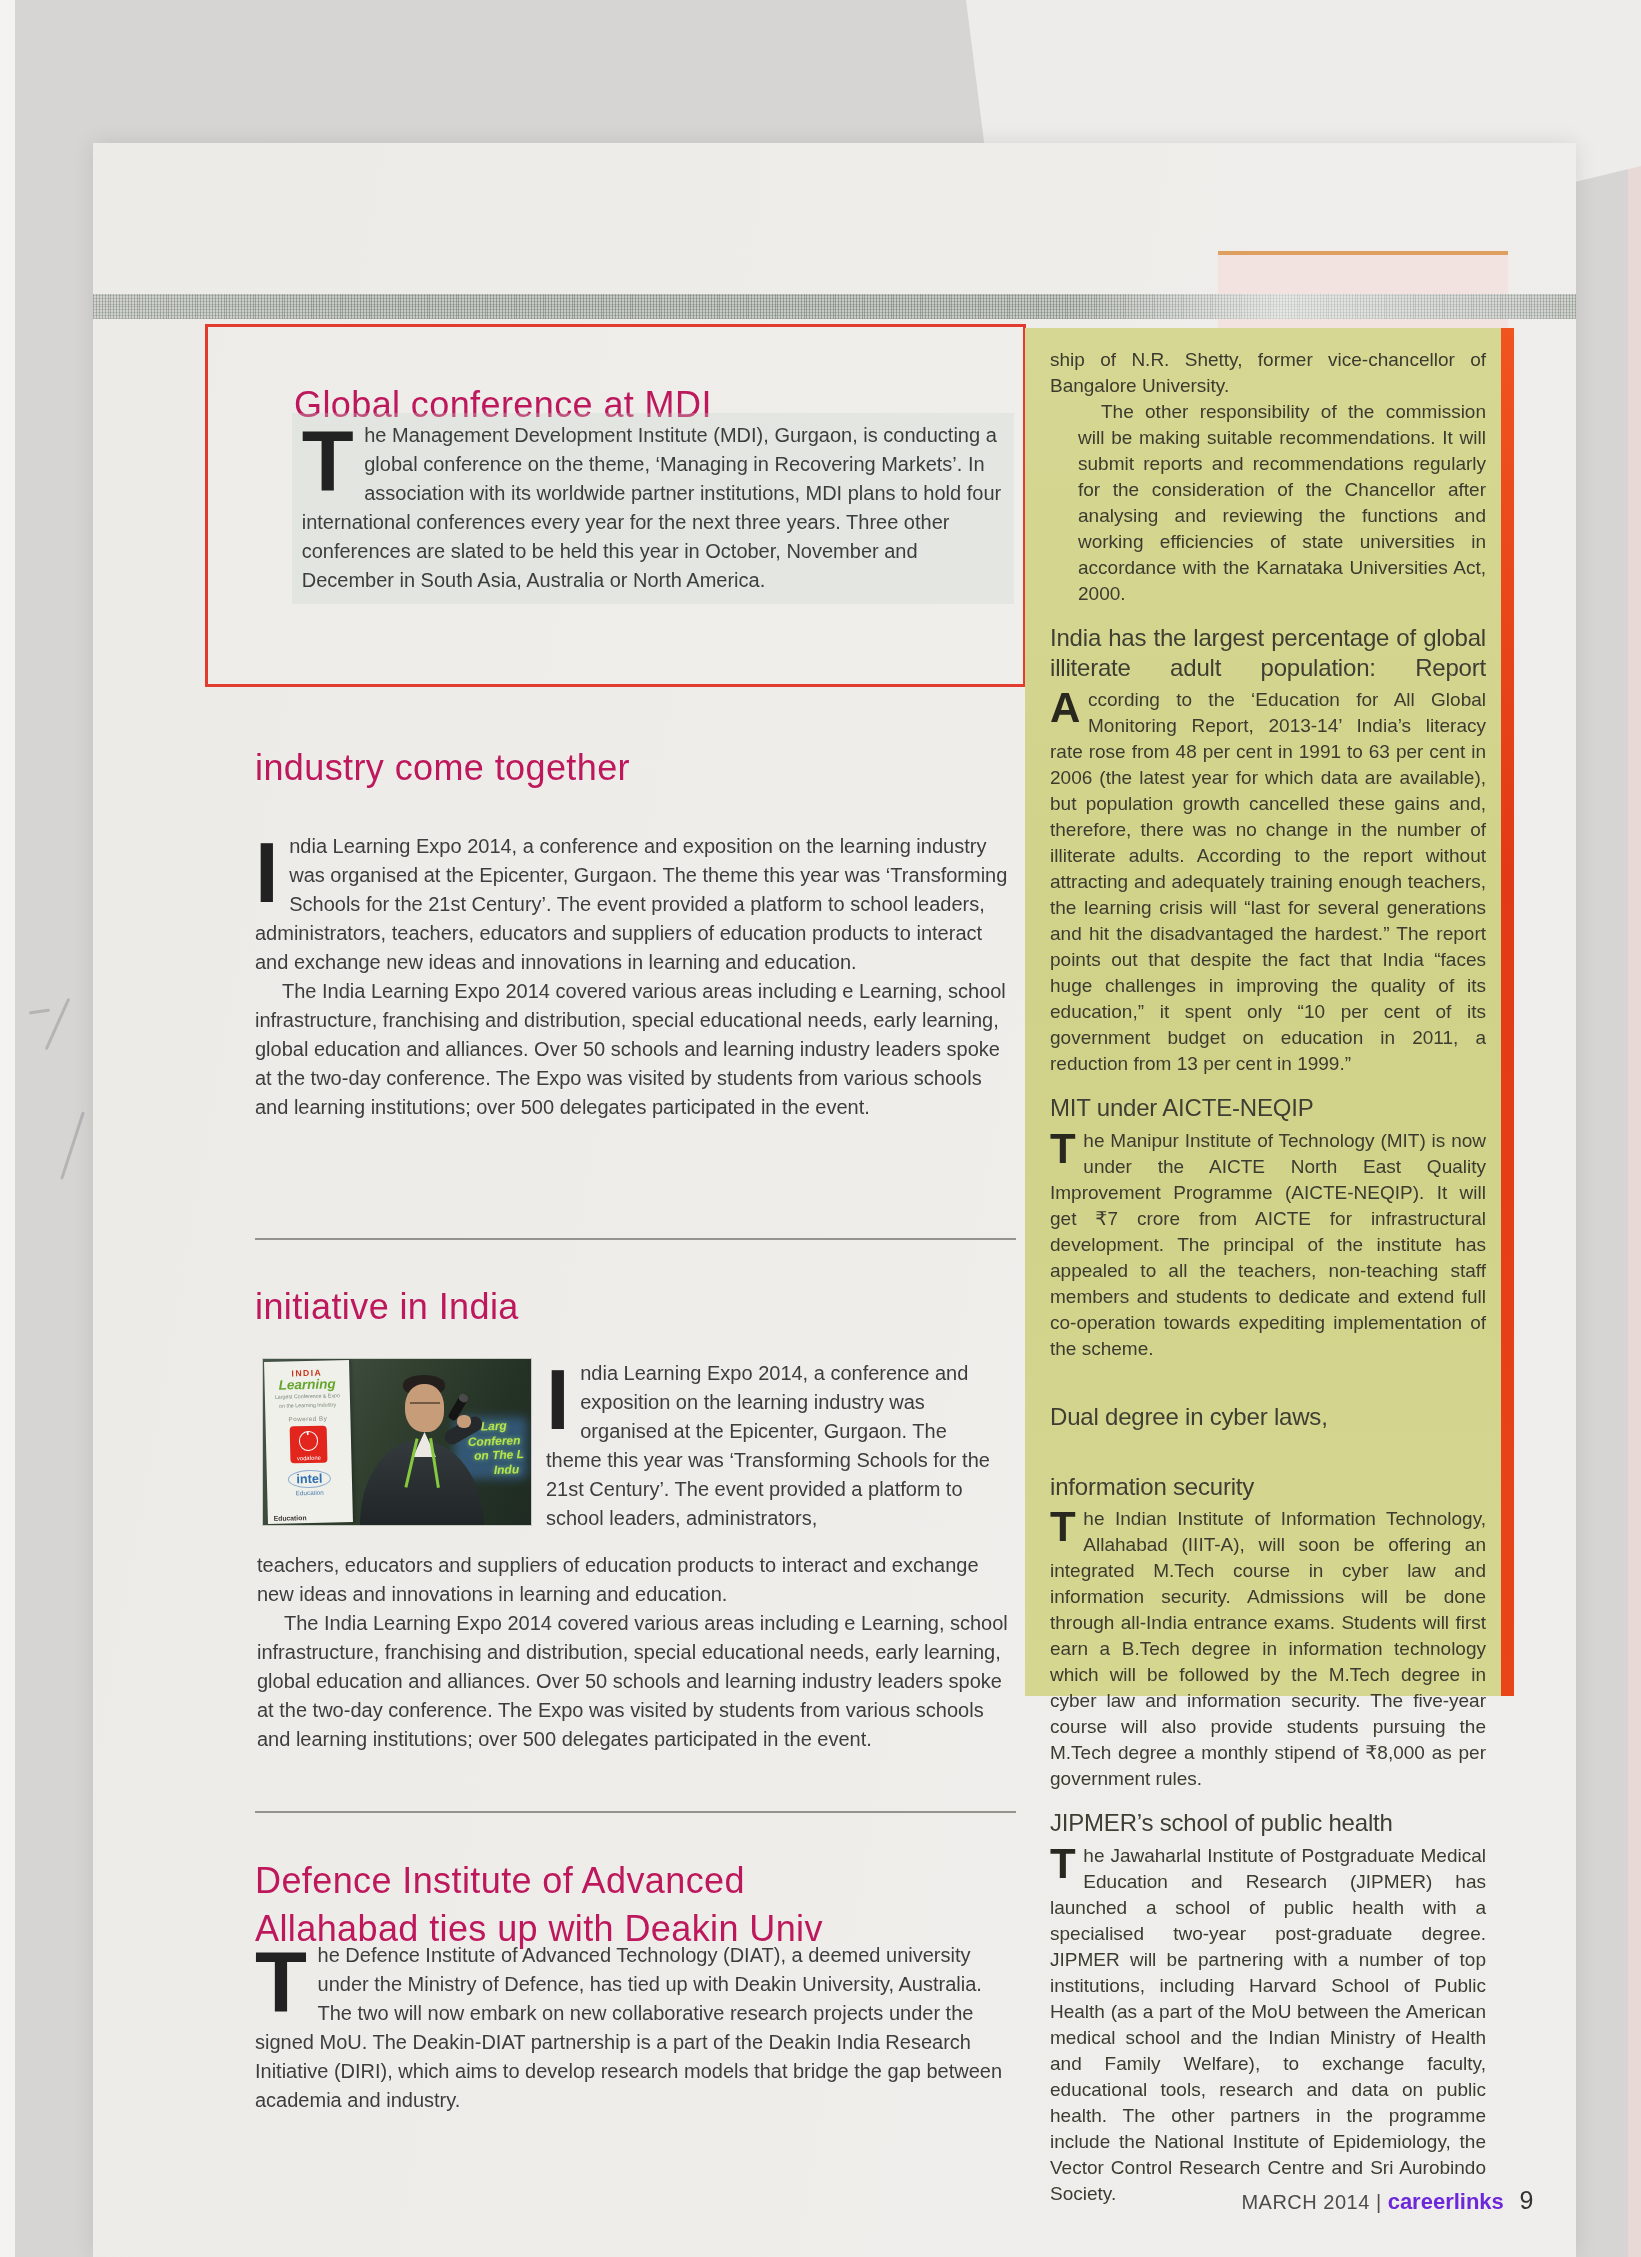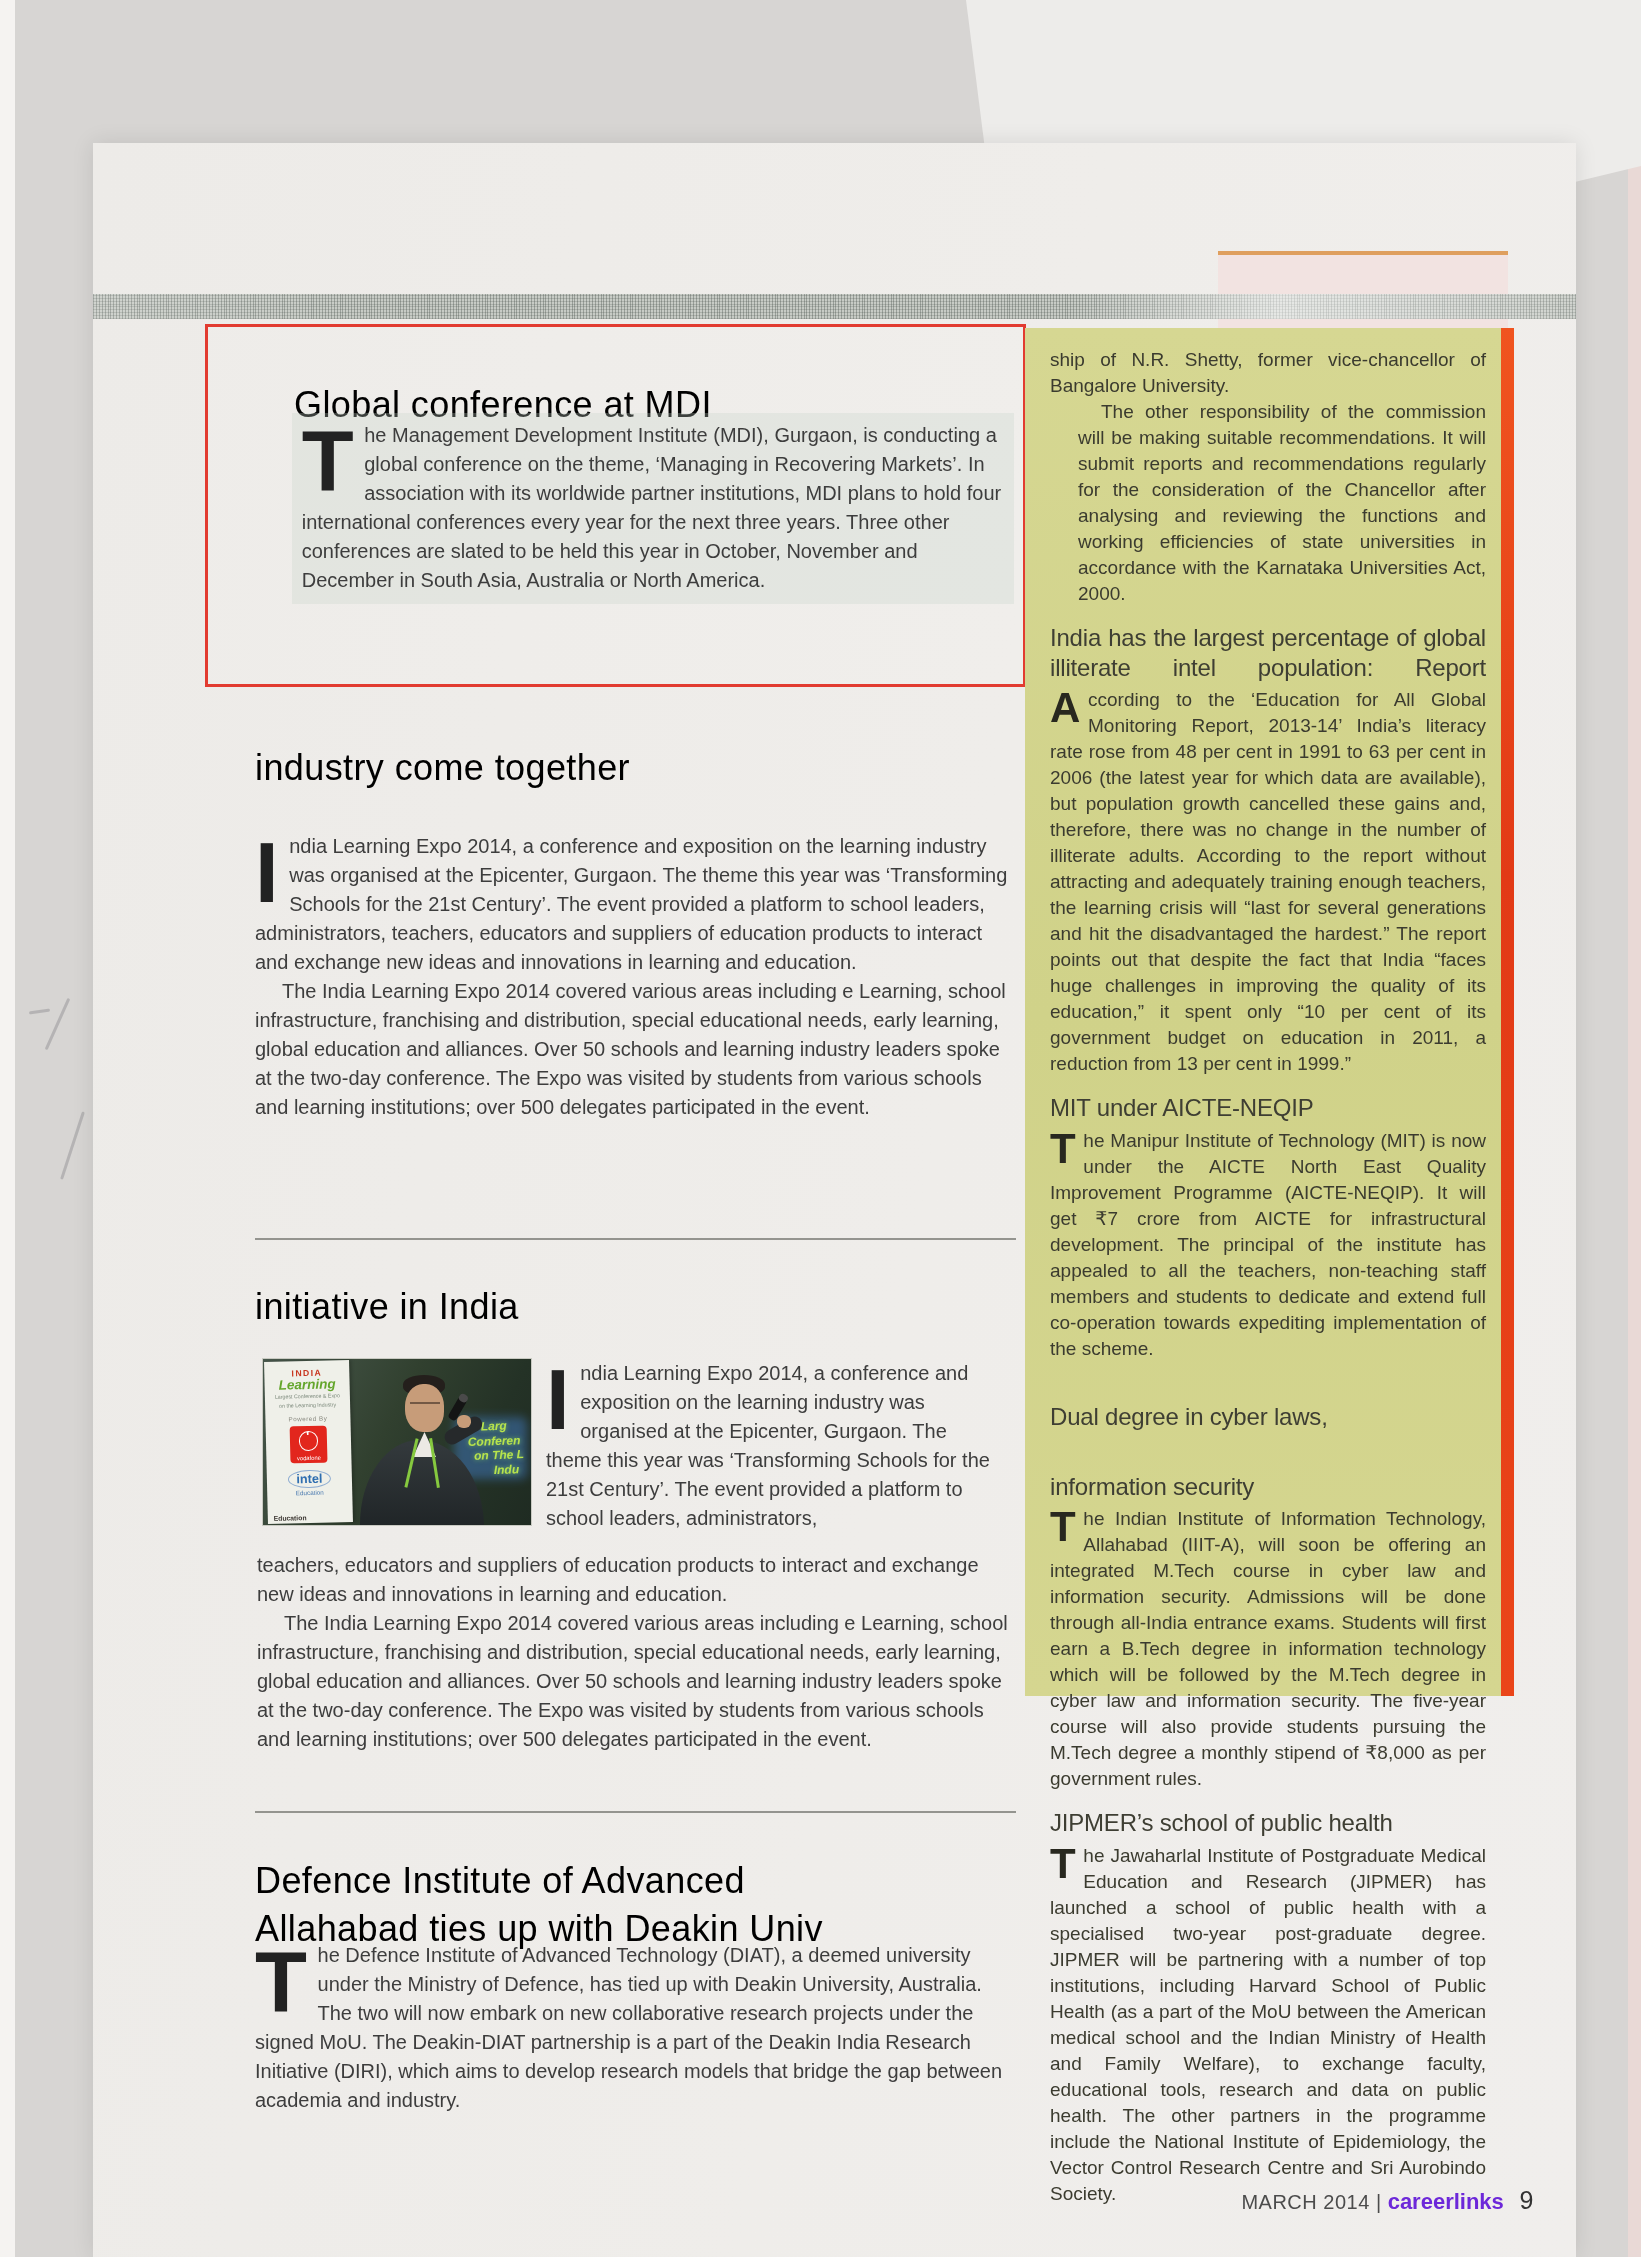--- a/index.html
+++ b/index.html
@@ -29,21 +29,21 @@
       repeating-linear-gradient(0deg,rgba(98,106,100,.30) 0 1px,rgba(215,218,213,.25) 1px 2.9px),
       #c2c6c0;}
   
   .mark{position:absolute;background:rgba(95,95,100,.28);border-radius:1.9px;}
   .m1{left:56px;top:996px;width:2.9px;height:56px;transform:rotate(24deg);}
   .m2{left:71px;top:1110px;width:2.9px;height:71px;transform:rotate(18deg);}
   .m3{left:29px;top:1010px;width:21px;height:2.9px;transform:rotate(-8deg);}
 
   
   .redbox{position:absolute;left:205px;top:324px;width:815px;height:357px;border:3.9px solid #e23b30;background:rgba(255,255,255,.08);}
-  .h-left{position:absolute;color:#000000;font-weight:300;font-size:36px;line-height:48px;letter-spacing:0.4px;}
+  .h-left{position:absolute;color:#be185d;font-weight:300;font-size:36px;line-height:48px;letter-spacing:0.4px;}
   .h1{left:294px;top:351px;width:714px;}
   .h2{left:255px;top:714px;width:772px;}
   .h3{left:255px;top:1253px;width:772px;}
   .h4{left:255px;top:1827px;width:772px;}
   .lbody{position:absolute;color:#3d3d3d;font-size:20px;line-height:29px;}
   .b1{left:292px;top:413px;width:703px;background:rgba(200,212,202,.30);padding:7.7px 9.7px 9.7px 9.7px;}
   .b2{left:255px;top:832px;width:763px;}
   .b3side{left:546px;top:1359px;width:454px;}
   .b3full{left:257px;top:1551px;width:763px;}
   .b4{left:255px;top:1941px;width:765px;}
@@ -190,21 +190,21 @@
   <p class="lp"><span class="ldrop">T</span><span>he Defence Institute of Advanced Technology (DIAT), a deemed university under the Ministry of Defence, has tied up with Deakin University, Australia. The two will now embark on new collaborative research projects under the signed MoU. The Deakin-DIAT partnership is a part of the Deakin India Research Initiative (DIRI), which aims to develop research models that bridge the gap between academia and industry.</span></p>
 </div>
 
 <div class="rcol">
   <div class="rbar"></div>
   <div class="rcontent">
 
     <p class="rp"><span>ship of N.R. Shetty, former vice-chancellor of Bangalore University.</span></p>
     <p class="rp indent"><span>The other responsibility of the commission will be making suitable recommendations. It will submit reports and recommendations regularly for the consideration of the Chancellor after analysing and reviewing the functions and working efficiencies of state universities in accordance with the Karnataka Universities Act, 2000.</span></p>
 
-    <h3 class="rh just">India has the largest percentage of global illiterate intel population: Report</h3>
+    <h3 class="rh just">India has the largest percentage of global illiterate adult population: Report</h3>
     <p class="rp"><span class="rdrop">A</span><span>ccording to the ‘Education for All Global Monitoring Report, 2013-14’ India’s literacy rate rose from 48 per cent in 1991 to 63 per cent in 2006 (the latest year for which data are available), but population growth cancelled these gains and, therefore, there was no change in the number of illiterate adults. According to the report without attracting and adequately training enough teachers, the learning crisis will “last for several generations and hit the disadvantaged the hardest.” The report points out that despite the fact that India “faces huge challenges in improving the quality of its education,” it spent only “10 per cent of its government budget on education in 2011, a reduction from 13 per cent in 1999.”</span></p>
 
     <h3 class="rh">MIT under AICTE-NEQIP</h3>
     <p class="rp"><span class="rdrop">T</span><span>he Manipur Institute of Technology (MIT) is now under the AICTE North East Quality Improvement Programme (AICTE-NEQIP). It will get ₹7 crore from AICTE for infrastructural development. The principal of the institute has appealed to all the teachers, non-teaching staff members and students to dedicate and extend full co-operation towards expediting implementation of the scheme.</span></p>
 
     <h3 class="rh">
       <span class="line">Dual degree in cyber laws,</span>
       <span class="line">information security</span>
     </h3>
     <p class="rp"><span class="rdrop">T</span><span>he Indian Institute of Information Technology, Allahabad (IIIT-A), will soon be offering an integrated M.Tech course in cyber law and information security. Admissions will be done through all-India entrance exams. Students will first earn a B.Tech degree in information technology which will be followed by the M.Tech degree in cyber law and information security. The five-year course will also provide students pursuing the M.Tech degree a monthly stipend of ₹8,000 as per government rules.</span></p>

